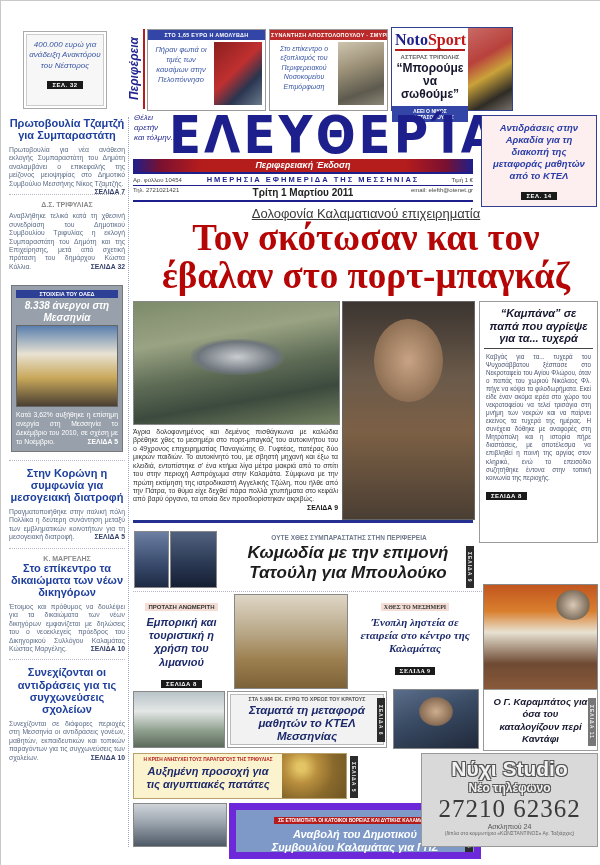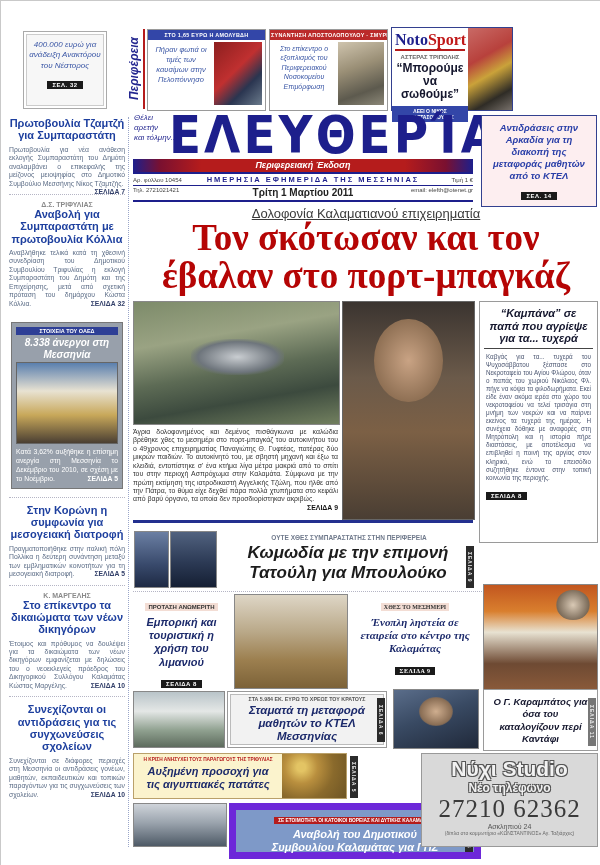--- a/index.html
+++ b/index.html
@@ -231,21 +231,20 @@
     <div style="padding-bottom:6px;">
       <div class="sb-title">Πρωτοβουλία Τζαμτζή για Συμπαραστάτη</div>
       <div class="sb-body" style="margin-top:4px;">
         <span>Πρωτοβουλία για νέα ανάθεση εκλογής Συμπαραστάτη του Δημότη αναλαμβάνει ο επικεφαλής της μείζονος μειοψηφίας στο Δημοτικό Συμβούλιο Μεσσήνης Νίκος Τζαμτζής.</span>
         <b style="float:right;">ΣΕΛΙΔΑ 7</b>
       </div>
     </div>
 
     <div class="dotted" style="padding:6px 0;">
       <div class="kick" style="font-size:7px;text-align:center;color:#8a8a8a;">Δ.Σ. ΤΡΙΦΥΛΙΑΣ</div>
-      <div class="sb-title">Αναβολή για Συμπαραστάτη με πρωτοβουλία Κόλλια</div>
       <div class="sb-body" style="margin-top:4px;">
         <span>Αναβλήθηκε τελικά κατά τη χθεσινή συνεδρίαση του Δημοτικού Συμβουλίου Τριφυλίας η εκλογή Συμπαραστάτη του Δημότη και της Επιχείρησης, μετά από σχετική πρόταση του δημάρχου Κώστα Κόλλια.</span>
         <b style="float:right;">ΣΕΛΙΔΑ 32</b>
       </div>
     </div>
 
     <div style="margin:8px 2px;background:#98a0ab;border:1px solid #777;padding:4px;text-align:center;">
       <div style="background:#2e3f96;color:#fff;font-size:5.5px;font-weight:bold;padding:1px 0;">ΣΤΟΙΧΕΙΑ ΤΟΥ ΟΑΕΔ</div>
       <div style="color:#fff;font-weight:bold;font-style:italic;font-size:10px;line-height:1.15;padding:2px 0;">8.338 άνεργοι στη Μεσσηνία</div>
       <div class="photo" style="height:80px;border:1px solid #666;background:linear-gradient(180deg,#5a7fae 0%,#e8e2d2 35%,#c8a85a 65%,#4a3f33 100%);"></div>

